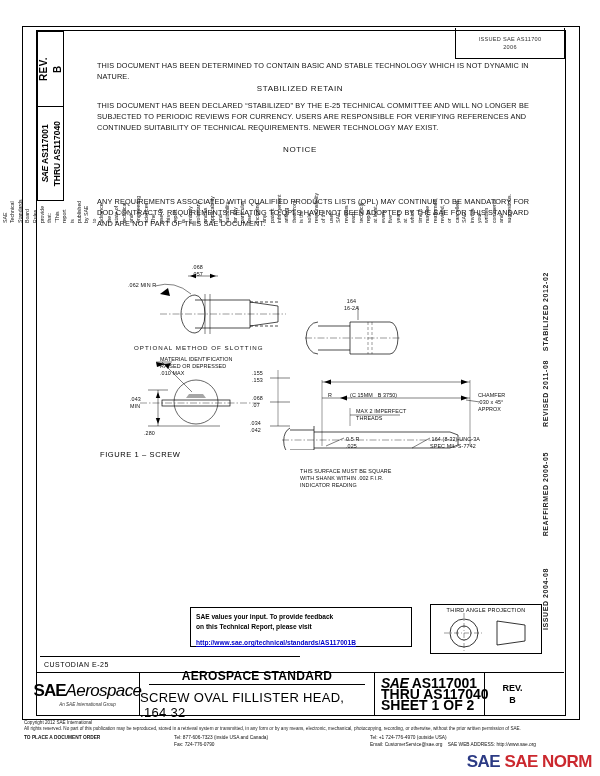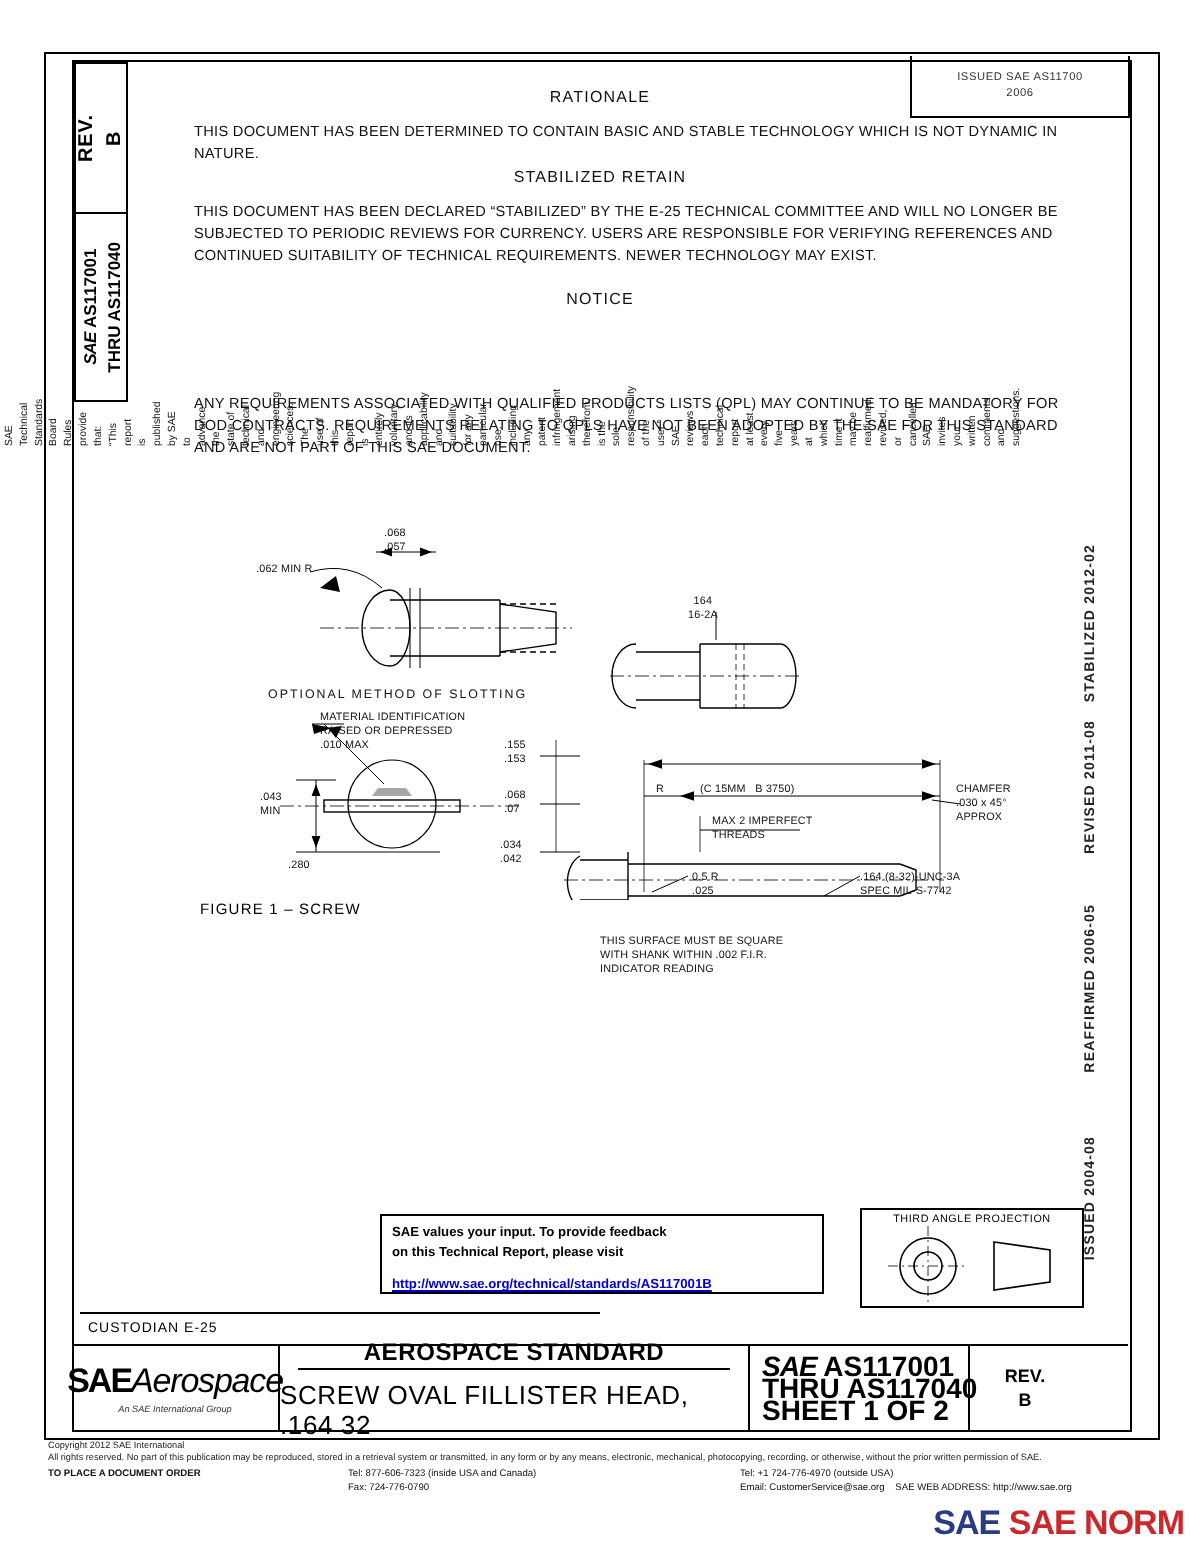--- a/index.html
+++ b/index.html
@@ -139,21 +139,20 @@
   <div class="rdate rd2">
     <span class="vert">REVISED 2011-08</span>
   </div>
   <div class="rdate rd3">
     <span class="vert">REAFFIRMED 2006-05</span>
   </div>
   <div class="rdate rd4">
     <span class="vert">ISSUED 2004-08</span>
   </div>
 
-  <div class="hdr h-rationale">RATIONALE</div>
   <div class="para p1">THIS DOCUMENT HAS BEEN DETERMINED TO CONTAIN BASIC AND STABLE TECHNOLOGY WHICH IS NOT DYNAMIC IN NATURE.</div>
 
   <div class="hdr h-stabilized">STABILIZED RETAIN</div>
   <div class="para p2">THIS DOCUMENT HAS BEEN DECLARED “STABILIZED” BY THE E-25 TECHNICAL COMMITTEE AND WILL NO LONGER BE SUBJECTED TO PERIODIC REVIEWS FOR CURRENCY.  USERS ARE RESPONSIBLE FOR VERIFYING REFERENCES AND CONTINUED SUITABILITY OF TECHNICAL REQUIREMENTS.  NEWER TECHNOLOGY MAY EXIST.</div>
 
   <div class="hdr h-notice">NOTICE</div>
   <div class="para p4">ANY REQUIREMENTS ASSOCIATED WITH QUALIFIED PRODUCTS LISTS (QPL) MAY CONTINUE TO BE MANDATORY FOR DOD CONTRACTS. REQUIREMENTS RELATING TO QPLS HAVE NOT BEEN ADOPTED BY THE SAE FOR THIS STANDARD AND ARE NOT PART OF THIS SAE DOCUMENT.</div>
 
   <div class="figure">
     <svg width="420" height="200" viewBox="0 0 420 200">

